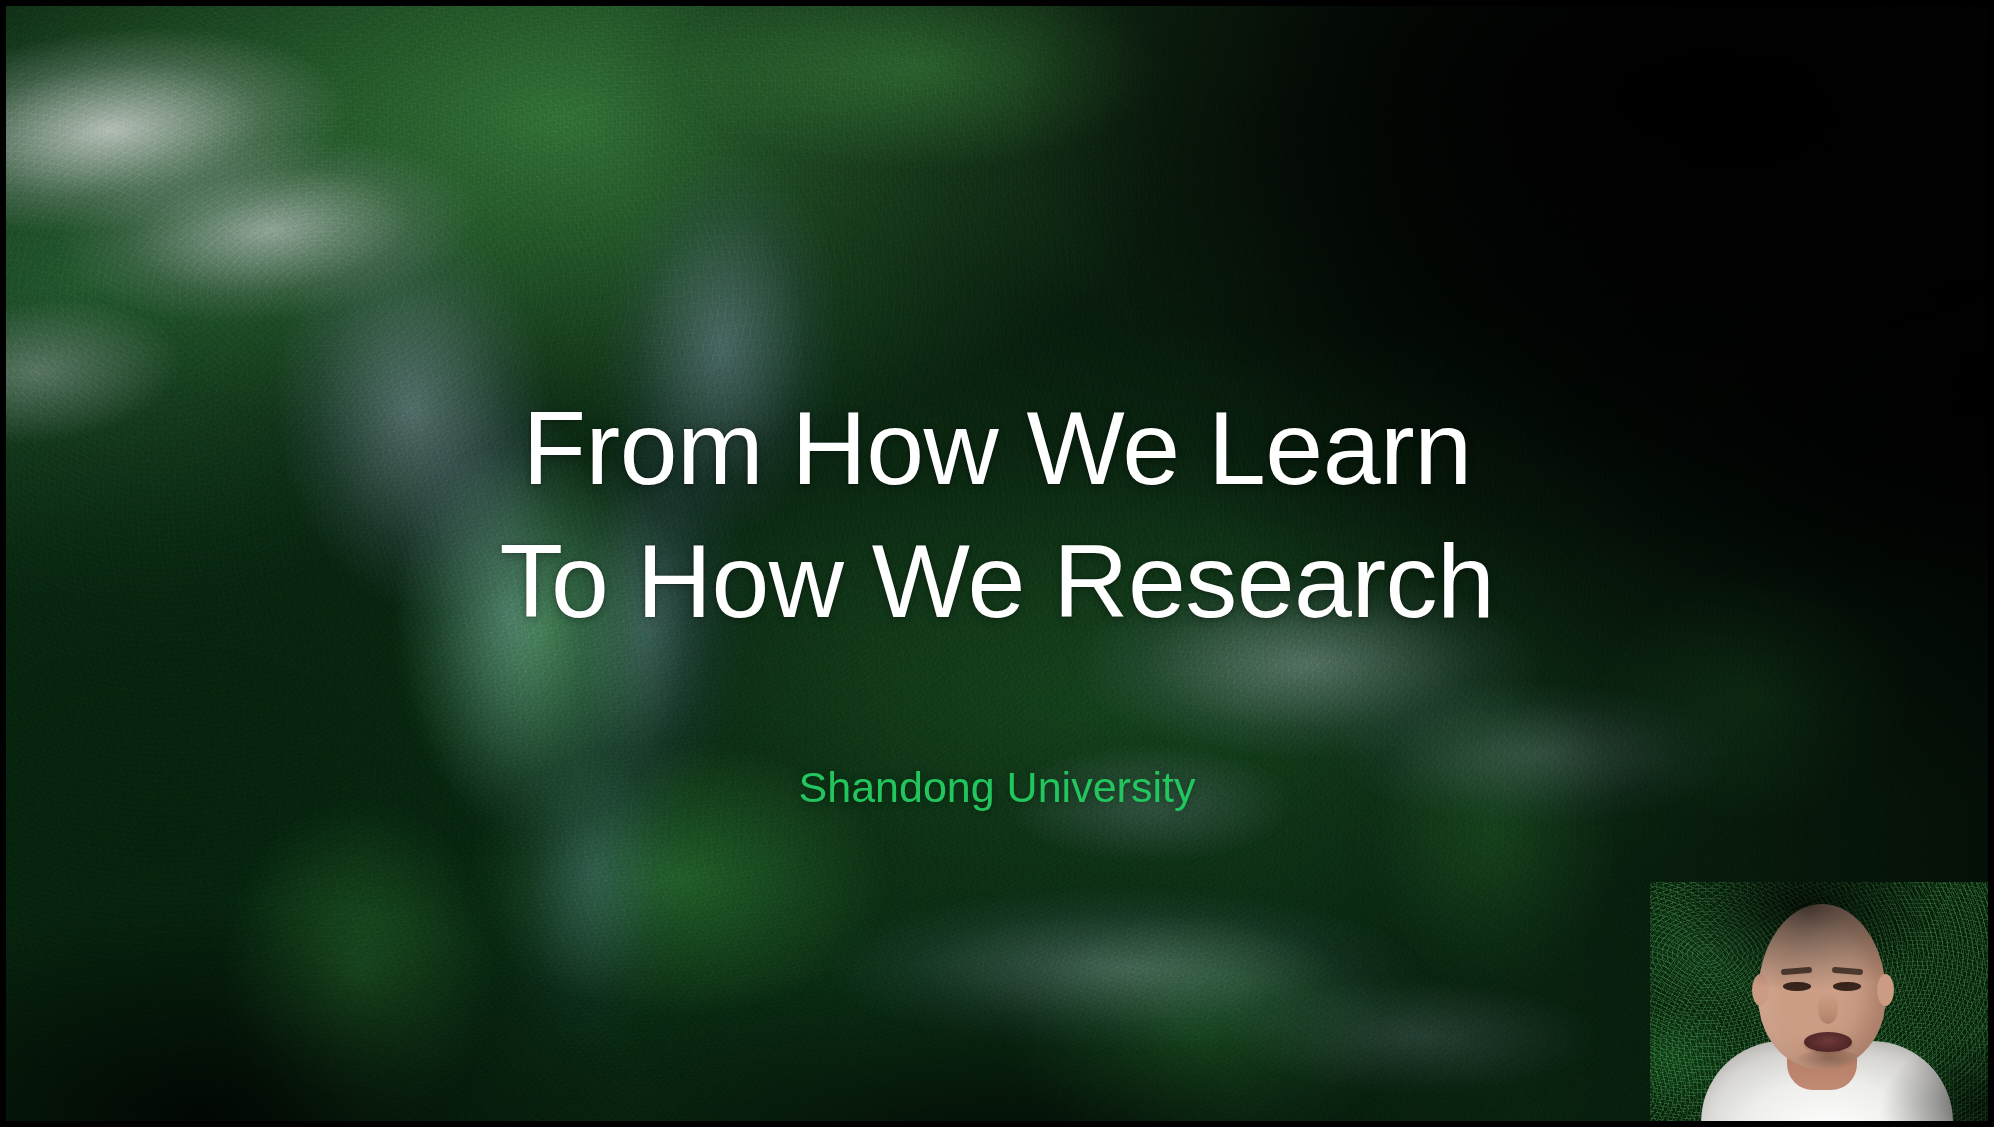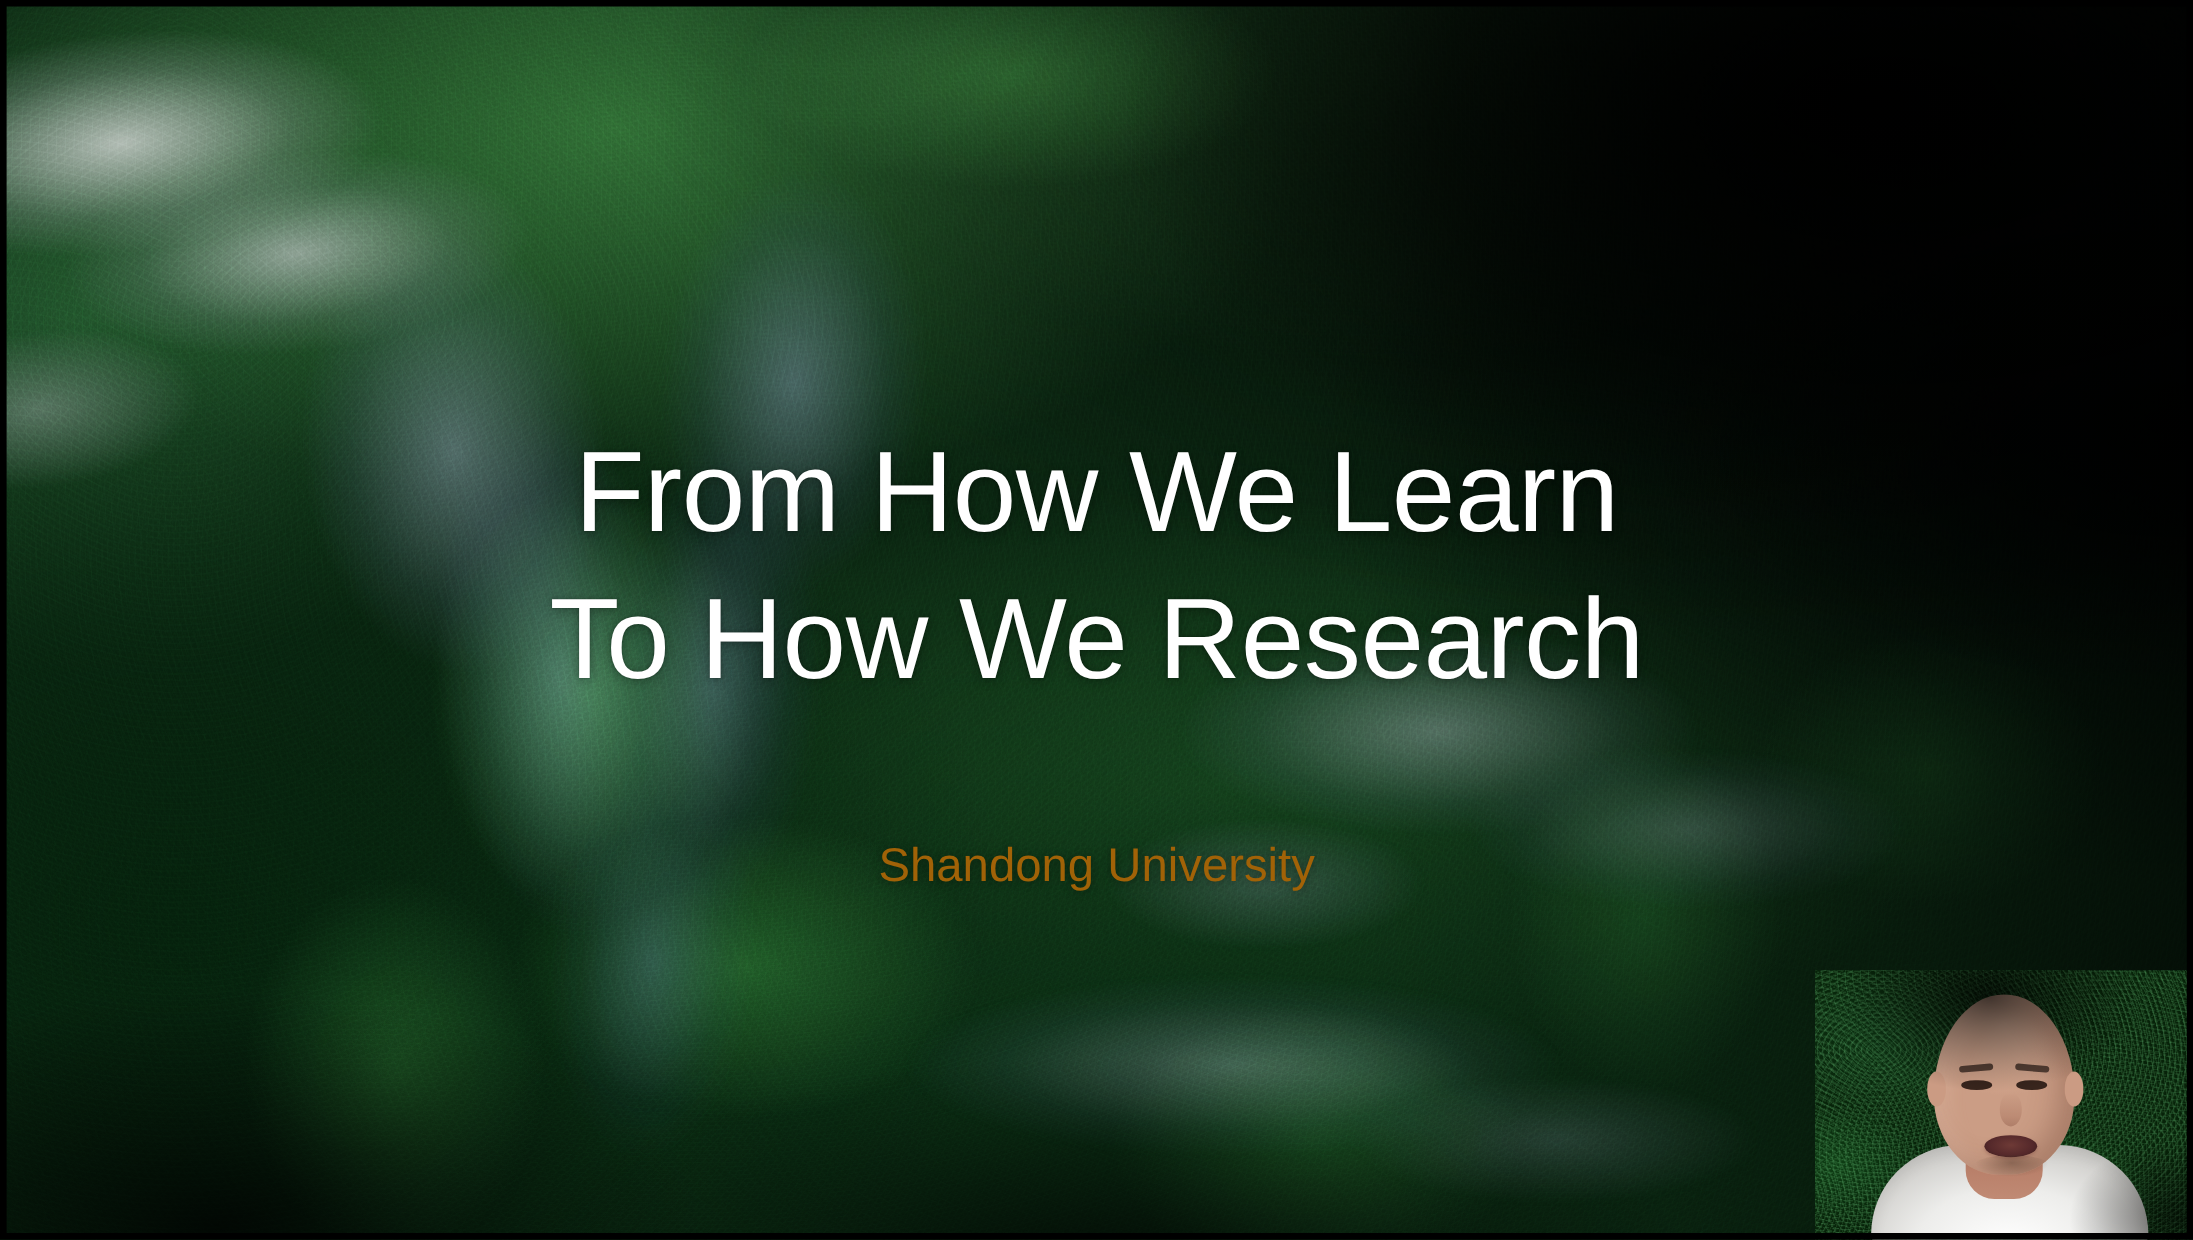--- a/index.html
+++ b/index.html
@@ -225,21 +225,21 @@
     text-shadow: 0 1px 8px rgba(0,0,0,.38);
   }
 
   .slide-affiliation {
     margin: 0;
     position: absolute;
     top: 762px;
     left: 0;
     right: 0;
     text-align: center;
-    color: #a16207;
+    color: #22c55e;
     font-family: "Liberation Sans", sans-serif;
     font-weight: 400;
     font-size: 43px;
     line-height: 1.2;
     text-shadow: 0 1px 8px rgba(0,0,0,.38);
   }
 
   
   .webcam {
     position: absolute;

